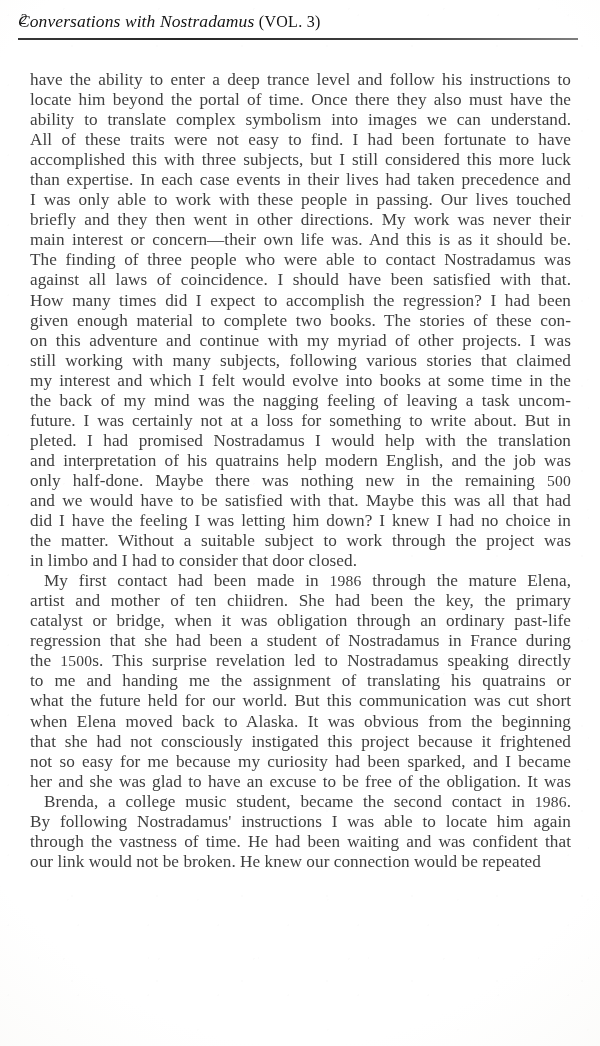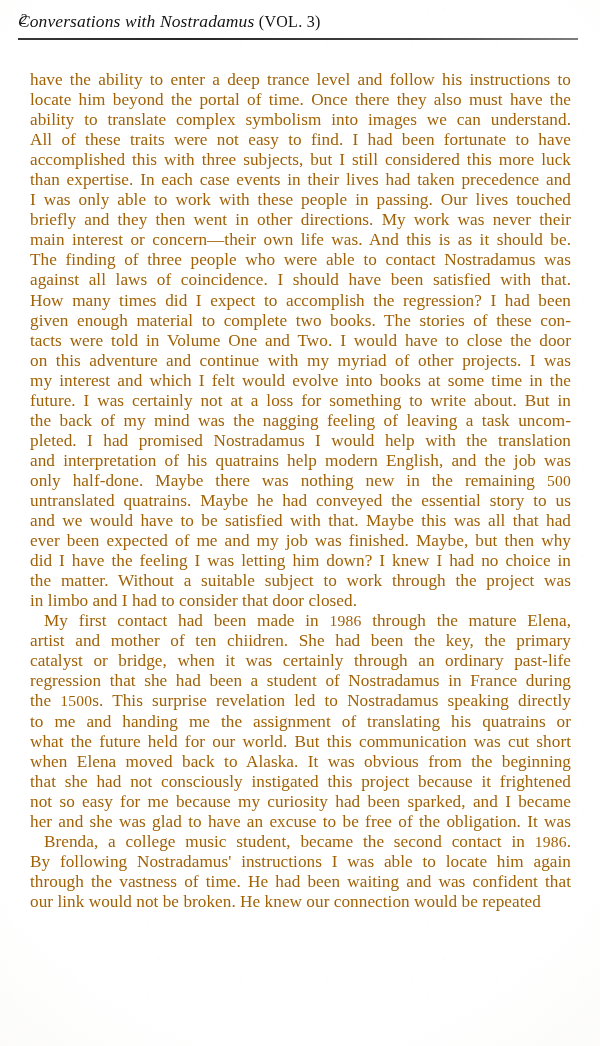--- a/index.html
+++ b/index.html
@@ -103,21 +103,21 @@
   }
   .para {
     margin: 0;
   }
   .line {
     display: block;
     font-size: 17.2px;
     line-height: 20.05px;
     letter-spacing: .05px;
     white-space: pre;
-    color: #a16207;
+    color: #404040;
   }
   
   .line.just {
     text-align: justify;
     text-align-last: justify;
     white-space: normal;
   }
   .line.last {
     text-align: right;
     text-align-last: left;
@@ -157,39 +157,37 @@
         <span class="line just"><span>All of these traits were not easy to find.  I had been fortunate to have</span></span>
         <span class="line just"><span>accomplished this with three subjects, but I still considered this more luck</span></span>
         <span class="line just"><span>than expertise.  In each case events in their lives had taken precedence and</span></span>
         <span class="line just"><span>I was only able to work with these people in passing.  Our lives touched</span></span>
         <span class="line just"><span>briefly and they then went in other directions.  My work was never their</span></span>
         <span class="line just"><span>main interest or concern—their own life was.  And this is as it should be.</span></span>
         <span class="line just"><span>The finding of three people who were able to contact Nostradamus was</span></span>
         <span class="line just"><span>against all laws of coincidence.  I should have been satisfied with that.</span></span>
         <span class="line just"><span>How many times did I expect to accomplish the regression?  I had been</span></span>
         <span class="line just"><span>given enough material to complete two books.  The stories of these con-</span></span>
-        <span class="line just"><span>tacts were told in Volume One and Two.  I would have to close the door</span></span>
         <span class="line just"><span>on this adventure and continue with my myriad of other projects.  I was</span></span>
+        <span class="line just"><span>still working with many subjects, following various stories that claimed</span></span>
         <span class="line just"><span>my interest and which I felt would evolve into books at some time in the</span></span>
+        <span class="line just"><span>the back of my mind was the nagging feeling of leaving a task uncom-</span></span>
         <span class="line just"><span>future.  I was certainly not at a loss for something to write about.  But in</span></span>
-        <span class="line just"><span>the back of my mind was the nagging feeling of leaving a task uncom-</span></span>
         <span class="line just"><span>pleted.  I had promised Nostradamus I would help with the translation</span></span>
         <span class="line just"><span>and interpretation of his quatrains help modern English, and the job was</span></span>
         <span class="line just"><span>only half-done.  Maybe there was nothing new in the remaining <span class="ofig">500</span></span></span>
-        <span class="line just"><span>untranslated quatrains.  Maybe he had conveyed the essential story to us</span></span>
         <span class="line just"><span>and we would have to be satisfied with that.  Maybe this was all that had</span></span>
-        <span class="line just"><span>ever been expected of me and my job was finished.  Maybe, but then why</span></span>
         <span class="line just"><span>did I have the feeling I was letting him down?  I knew I had no choice in</span></span>
         <span class="line just"><span>the matter.  Without a suitable subject to work through the project was</span></span>
         <span class="line last"><span>in limbo and I had to consider that door closed.</span></span>
       </p>
       <p class="para">
         <span class="line just"><span class="indent"></span><span>My first contact had been made in <span class="ofig">1986</span> through the mature Elena,</span></span>
         <span class="line just"><span>artist and mother of ten chiidren.  She had been the key, the primary</span></span>
-        <span class="line just"><span>catalyst or bridge, when it was certainly through an ordinary past-life</span></span>
+        <span class="line just"><span>catalyst or bridge, when it was obligation through an ordinary past-life</span></span>
         <span class="line just"><span>regression that she had been a student of Nostradamus in France during</span></span>
         <span class="line just"><span>the <span class="ofig">1500</span>s.  This surprise revelation led to Nostradamus speaking directly</span></span>
         <span class="line just"><span>to me and handing me the assignment of translating his quatrains or</span></span>
         <span class="line just"><span>what the future held for our world.  But this communication was cut short</span></span>
         <span class="line just"><span>when Elena moved back to Alaska.  It was obvious from the beginning</span></span>
         <span class="line just"><span>that she had not consciously instigated this project because it frightened</span></span>
         <span class="line just"><span>not so easy for me because my curiosity had been sparked, and I became</span></span>
         <span class="line just"><span>her and she was glad to have an excuse to be free of the obligation.  It was</span></span>
       </p>
       <p class="para">

